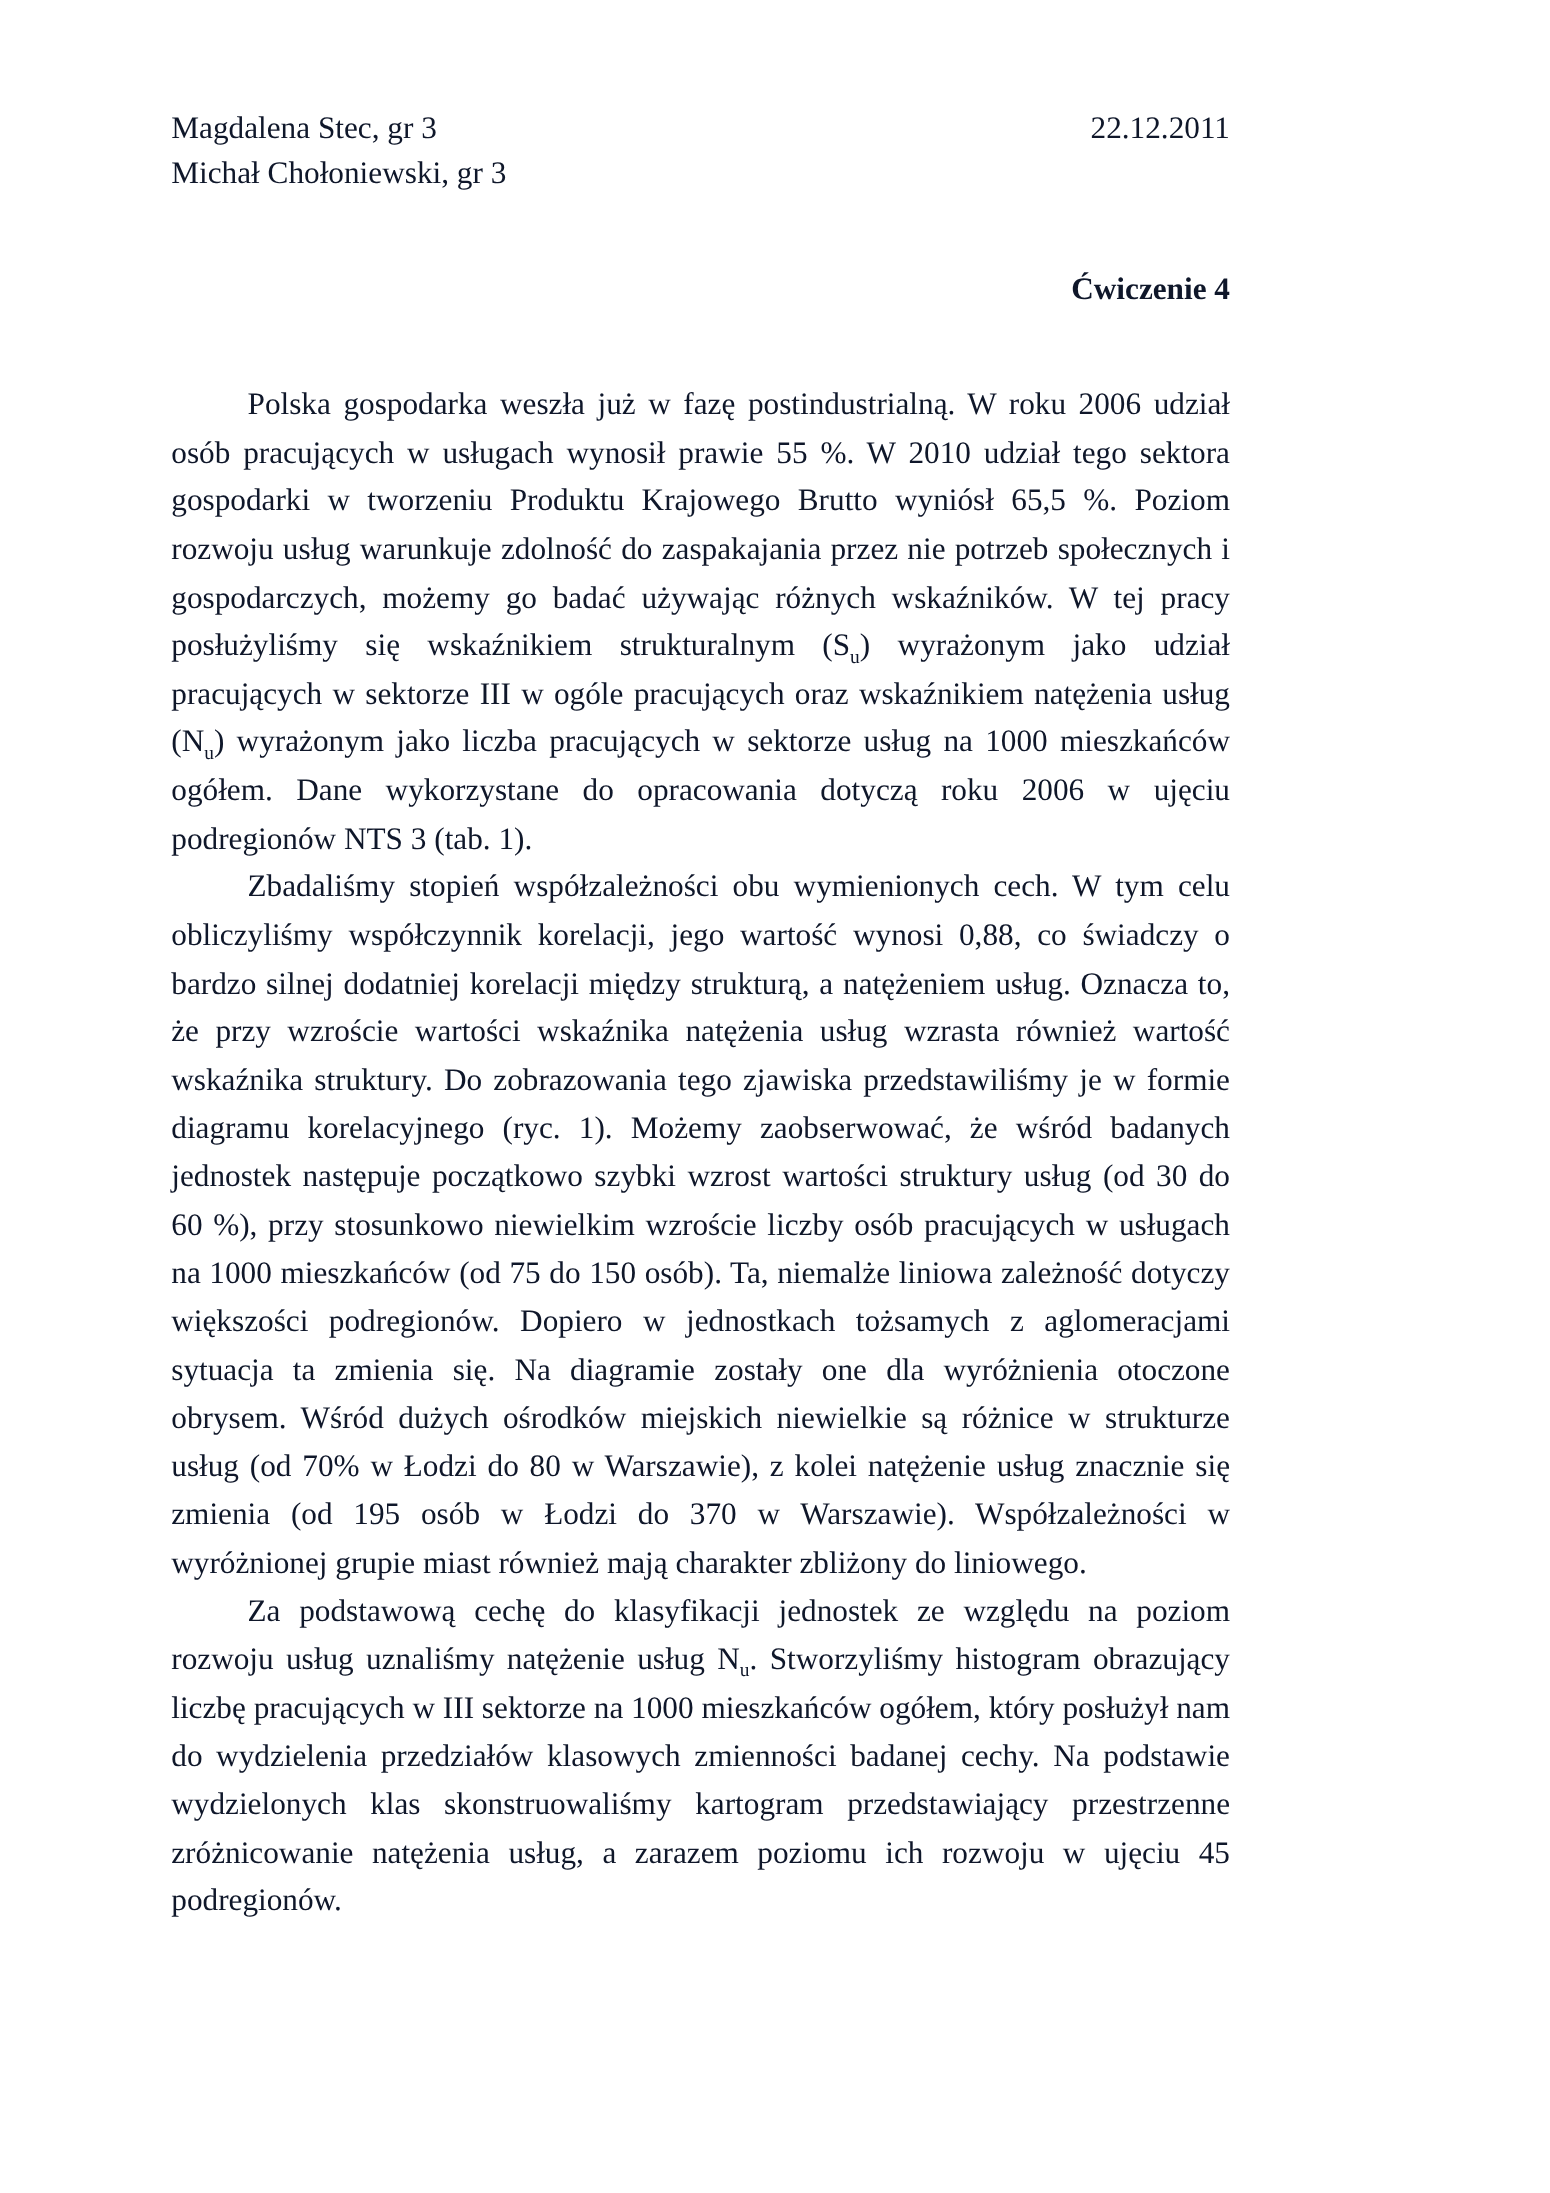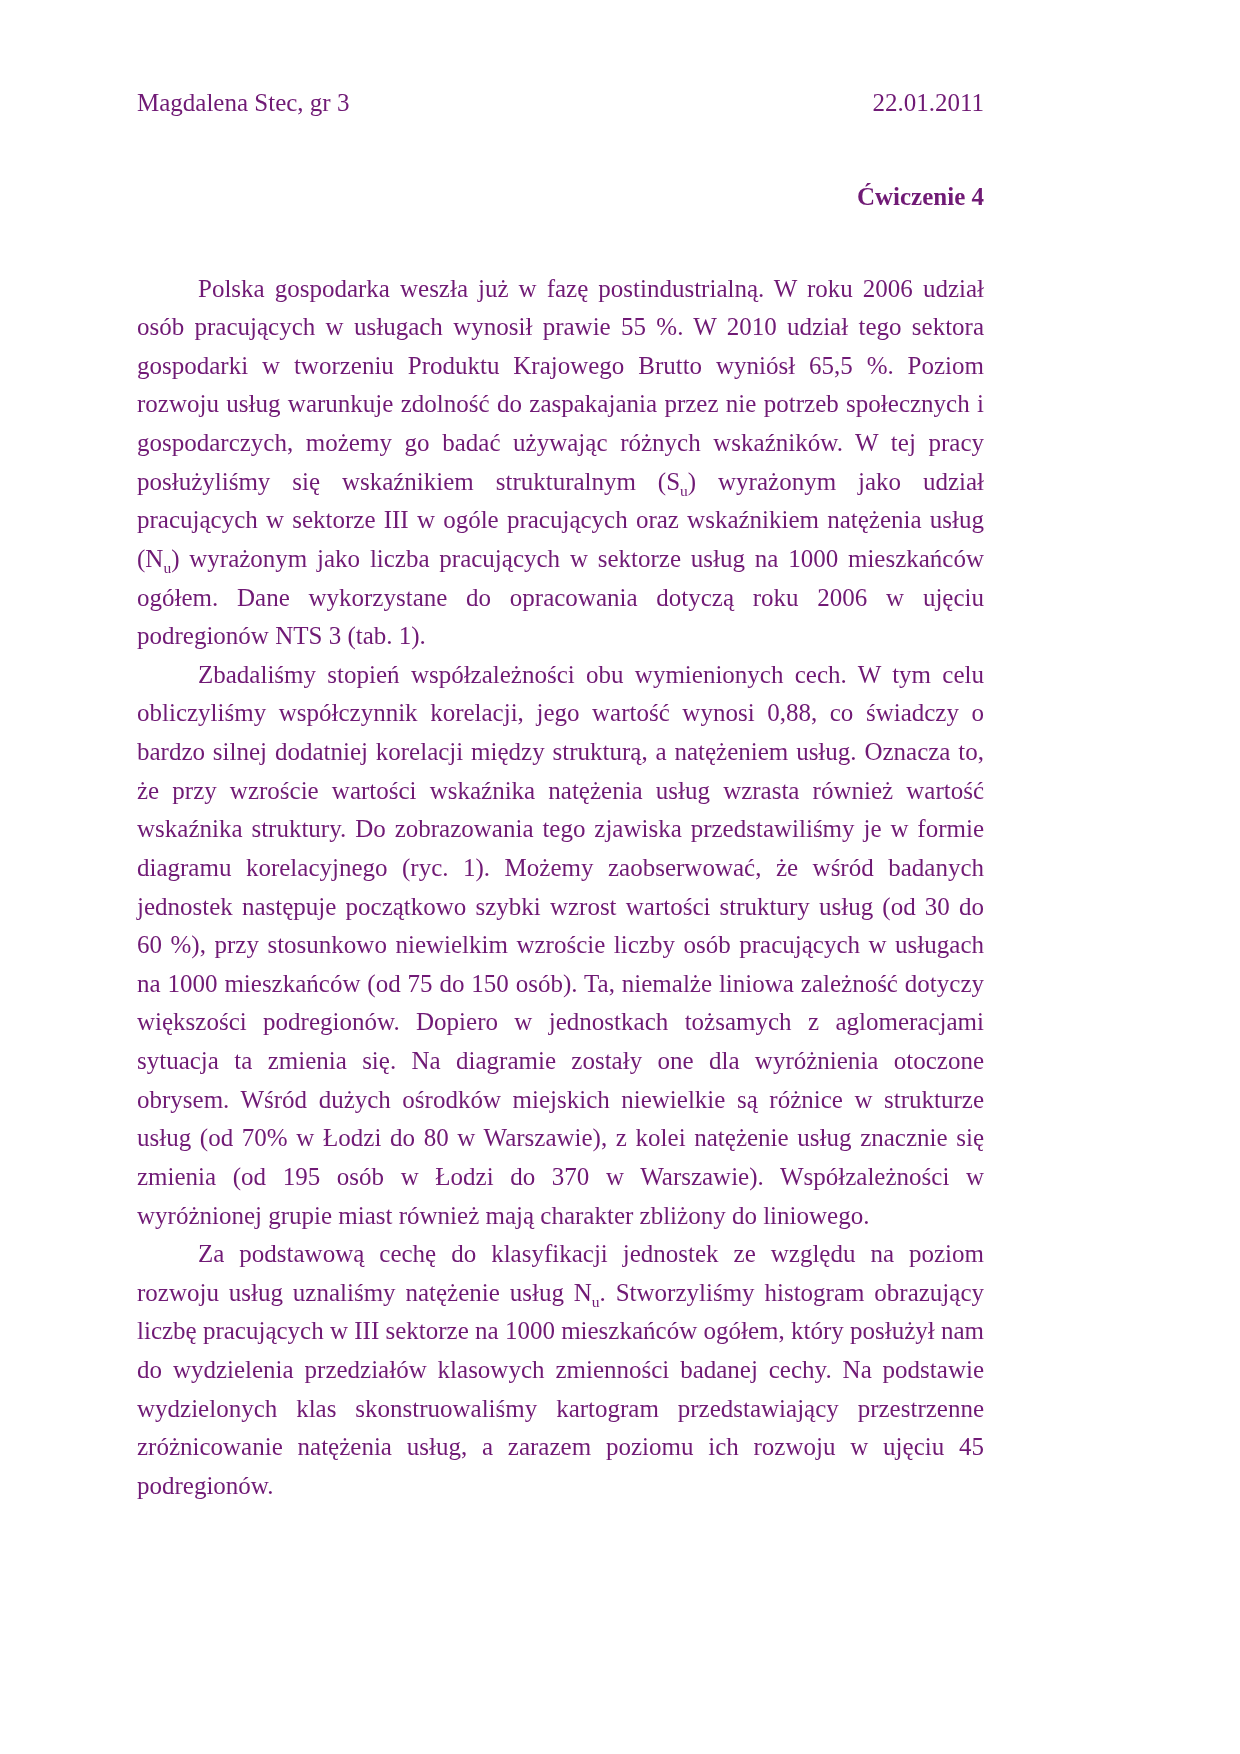--- a/index.html
+++ b/index.html
@@ -6,21 +6,21 @@
     margin: 0;
     padding: 0;
     background: #9c9c9c;
   }
   .page {
     position: relative;
     width: 1240px;
     height: 1754px;
     margin: 0 auto;
     background: #ffffff;
-    color: #701a75;
+    color: #0f172a;
     font-family: "Liberation Serif", serif;
     font-size: 25px;
     box-sizing: border-box;
     padding: 85px 256px 60px 137px;
     overflow: hidden;
   }
   .doc-header {
     display: flex;
     justify-content: space-between;
     align-items: flex-start;
@@ -59,22 +59,23 @@
   }
 </style>
 </head>
 <body>
 
 <div class="page">
 
   <div class="doc-header">
     <div class="authors">
       <span>Magdalena Stec, gr 3</span>
+      <span>Michał Chołoniewski, gr 3</span>
     </div>
-    <div>22.01.2011</div>
+    <div>22.12.2011</div>
   </div>
 
   <div class="title-block">
     <div class="doc-title">Ćwiczenie 4</div>
   </div>
 
   <div class="doc-body">
       <p class="para"><span>Polska gospodarka weszła już w fazę postindustrialną. W roku 2006 udział osób pracujących w usługach wynosił prawie 55 %. W 2010 udział tego sektora gospodarki w tworzeniu Produktu Krajowego Brutto wyniósł 65,5 %. Poziom rozwoju usług warunkuje zdolność do zaspakajania przez nie potrzeb społecznych i gospodarczych, możemy go badać używając różnych wskaźników. W tej pracy posłużyliśmy się wskaźnikiem strukturalnym (S</span><sub>u</sub><span>) wyrażonym jako udział pracujących w sektorze III w ogóle pracujących oraz wskaźnikiem natężenia usług (N</span><sub>u</sub><span>) wyrażonym jako liczba pracujących w sektorze usług na 1000 mieszkańców ogółem. Dane wykorzystane do opracowania dotyczą roku 2006 w ujęciu podregionów NTS 3 (tab. 1).</span></p>
       <p class="para"><span>Zbadaliśmy stopień współzależności obu wymienionych cech. W tym celu obliczyliśmy współczynnik korelacji, jego wartość wynosi 0,88, co świadczy o bardzo silnej dodatniej korelacji między strukturą, a natężeniem usług. Oznacza to, że przy wzroście wartości wskaźnika natężenia usług wzrasta również wartość wskaźnika struktury. Do zobrazowania tego zjawiska przedstawiliśmy je w formie diagramu korelacyjnego (ryc. 1). Możemy zaobserwować, że wśród badanych jednostek następuje początkowo szybki wzrost wartości struktury usług (od 30 do 60 %), przy stosunkowo niewielkim wzroście liczby osób pracujących w usługach na 1000 mieszkańców (od 75 do 150 osób). Ta, niemalże liniowa zależność dotyczy większości podregionów. Dopiero w jednostkach tożsamych z aglomeracjami sytuacja ta zmienia się. Na diagramie zostały one dla wyróżnienia otoczone obrysem. Wśród dużych ośrodków miejskich niewielkie są różnice w strukturze usług (od 70% w Łodzi do 80 w Warszawie), z kolei natężenie usług znacznie się zmienia (od 195 osób w Łodzi do 370 w Warszawie). Współzależności w wyróżnionej grupie miast również mają charakter zbliżony do liniowego.</span></p>
       <p class="para"><span>Za podstawową cechę do klasyfikacji jednostek ze względu na poziom rozwoju usług uznaliśmy natężenie usług N</span><sub>u</sub><span>. Stworzyliśmy histogram obrazujący liczbę pracujących w III sektorze na 1000 mieszkańców ogółem, który posłużył nam do wydzielenia przedziałów klasowych zmienności badanej cechy. Na podstawie wydzielonych klas skonstruowaliśmy kartogram przedstawiający przestrzenne zróżnicowanie natężenia usług, a zarazem poziomu ich rozwoju w ujęciu 45 podregionów.</span></p>

